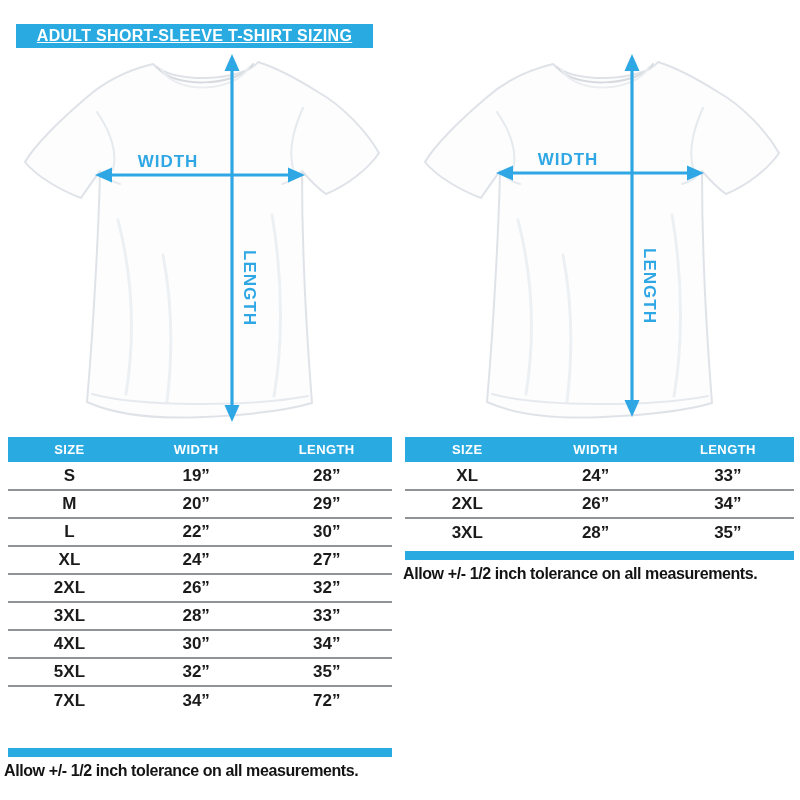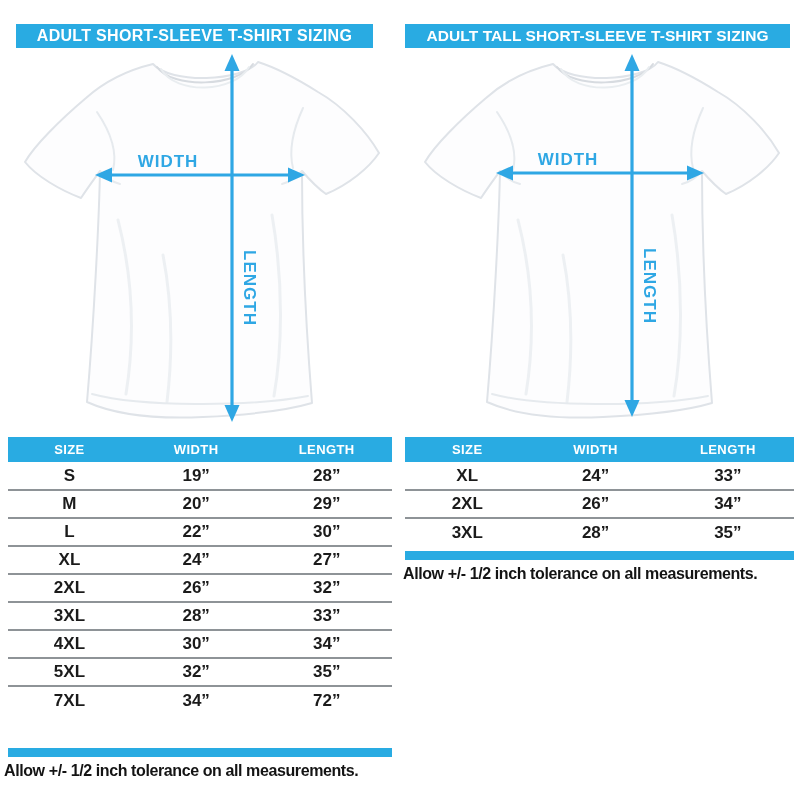--- a/index.html
+++ b/index.html
@@ -10,21 +10,21 @@
     font-family:"Liberation Sans", sans-serif;
   }
   .panel { position:absolute; top:0; width:400px; height:800px; }
   .panel-regular { left:0; }
   .panel-tall   { left:400px; }
 
   .header-bar {
     position:absolute; background:#29abe2; color:#ffffff;
     font-weight:bold; font-size:16px; letter-spacing:.3px;
     text-align:center; line-height:24px; height:24px; top:24px;
-    white-space:nowrap; overflow:hidden;
+    white-space:nowrap; overflow:hidden;text-decoration:underline;
   }
   .panel-regular .header-bar { left:16px; width:357px; }
   .panel-tall   .header-bar { left:5px;  width:385px; font-size:15.5px; letter-spacing:.1px; }
 
   .diagram-svg { position:absolute; top:50px; left:0; width:400px; height:385px; }
   .diagram-svg text { font-family:"Liberation Sans", sans-serif; font-weight:bold; fill:#2fa7e4; }
 
   table.size-table {
     position:absolute; top:437px; border-collapse:collapse; table-layout:fixed;
   }
@@ -170,23 +170,20 @@
         </tbody>
     </table>
 
     <div class="bottom-bar"></div>
 
     <p class="tolerance-note">Allow +/- 1/2 inch tolerance on all measurements.</p>
   </section>
 
   <section class="panel panel-tall">
 
-    <div class="header-bar">
-      <span>ADULT TALL SHORT-SLEEVE T-SHIRT SIZING</span>
-    </div>
 
     <svg class="diagram-svg" viewBox="0 0 400 385">
       <g>
         <path fill="#fdfdfe" stroke="#dfe3e8" stroke-width="2" stroke-linejoin="round" d="M 153 14
              C 128 20 104 32 86 48
              C 60 70 34 96 25 112
              C 36 126 60 140 81 148
              C 89 136 95 128 100 121
              C 99 170 94 270 87 352
              C 118 366 160 369 203 367

